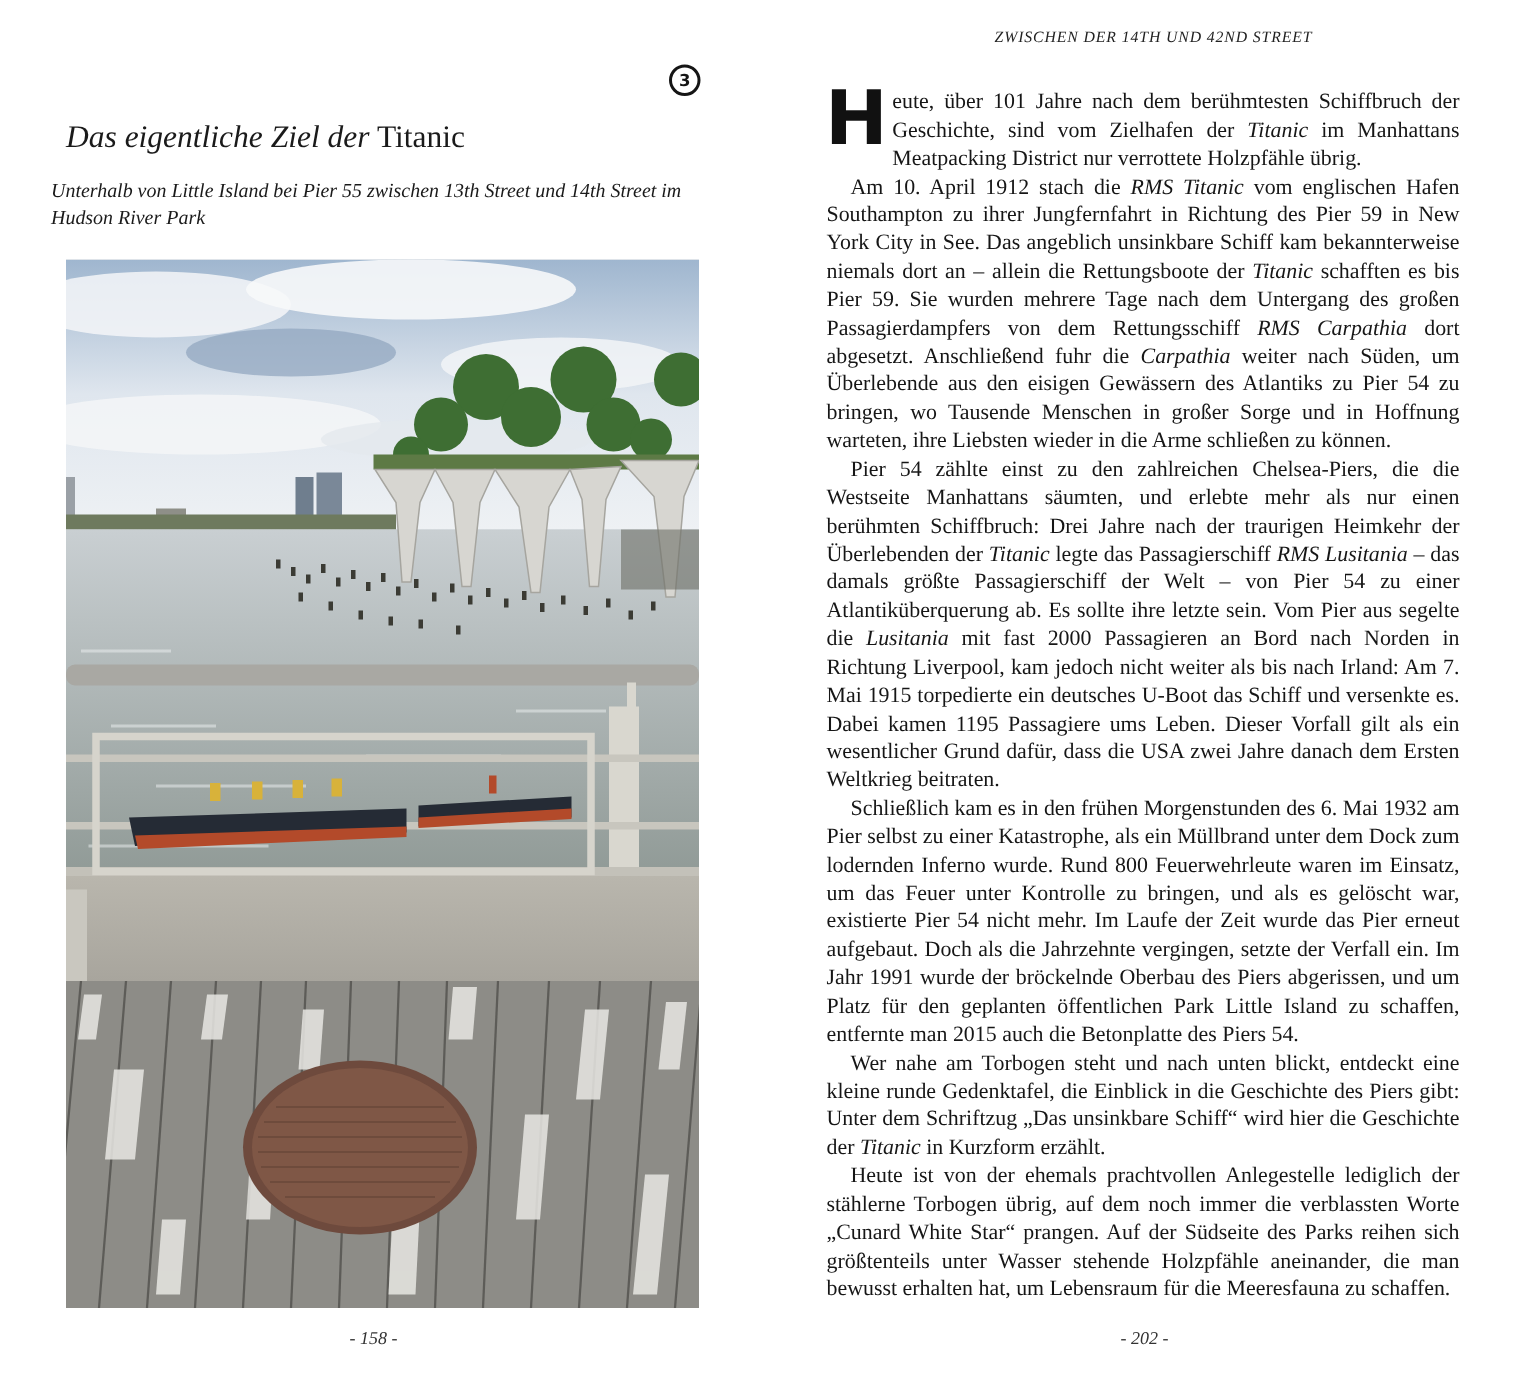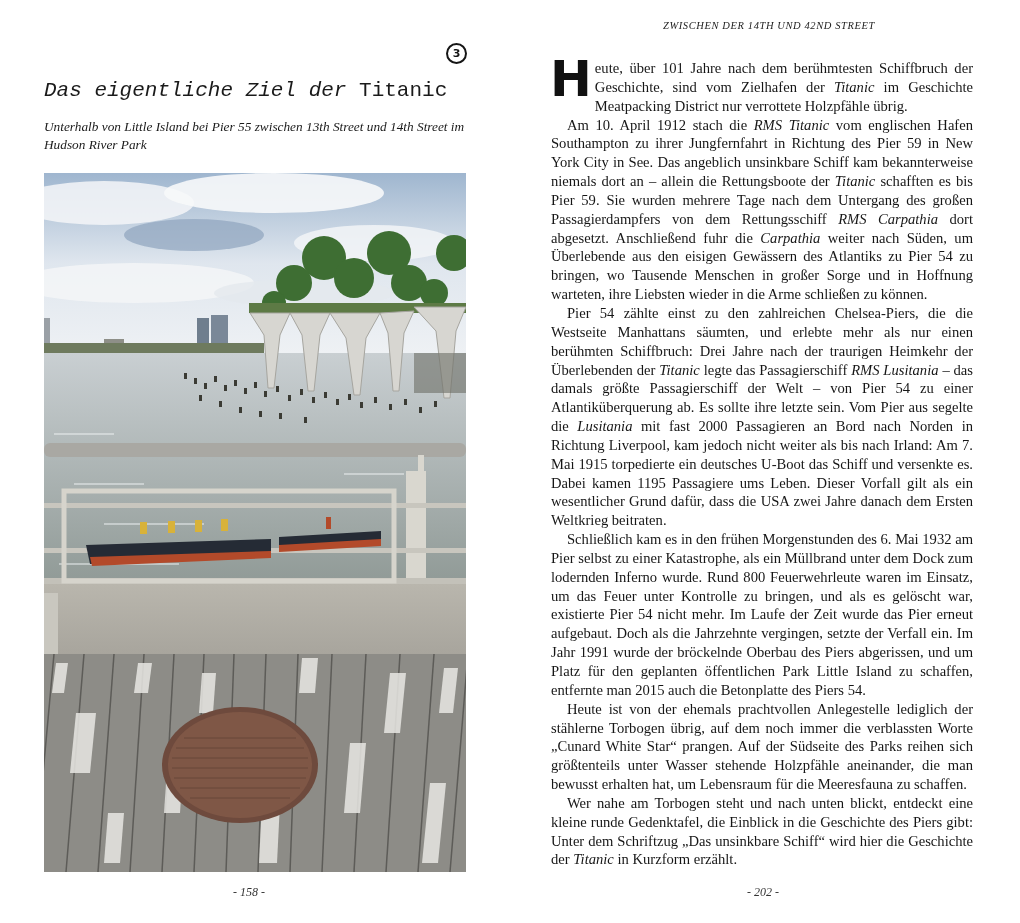--- a/index.html
+++ b/index.html
@@ -14,25 +14,25 @@
     font-size: 23.5px; letter-spacing: 0.2px; color: #151515; white-space: nowrap;
   }
   .num-badge {
     position: absolute; left: 446px; top: 43px; width: 17px; height: 17px;
     border: 2px solid #151515; border-radius: 50%;
     font-family: "DejaVu Sans", sans-serif; font-weight: bold; font-size: 11px;
     line-height: 17px; text-align: center; color: #151515;
   }
   .subtitle {
     position: absolute; left: 44px; top: 79px;
-    font-family: Liberation Mono, monospace; font-size: 21px; color: #1a1a1a; white-space: nowrap;
+    font-family: Liberation Serif, serif; font-size: 21px; color: #1a1a1a; white-space: nowrap;
   }
   .subtitle em { font-style: italic; }
   .location {
-    position: absolute; left: 44px; top: 118px; width: 430px;
+    position: absolute; left: 34px; top: 118px; width: 430px;
     font-family: "Liberation Serif", serif; font-style: italic; font-size: 13.3px;
     line-height: 17.5px; color: #1a1a1a;
   }
 
   .photo {
     position: absolute; left: 44px; top: 173px; width: 422px; height: 699px; overflow: hidden;
     background: #cfd6dc;
   }
   .photo svg { display: block; }
 
@@ -236,21 +236,21 @@
       </g>
     </svg>
   </div>
 
   <div class="folio folio-left">- 158 -</div>
 </div>
 
 <div class="page page-right">
   <div class="running-head">ZWISCHEN DER 14TH UND 42ND STREET</div>
   <div class="body-text" id="body-text">
-      <p class="first"><span class="dropcap">H</span><span>eute, über 101 Jahre nach dem berühmtesten Schiffbruch der Geschichte, sind vom Zielhafen der </span><em>Titanic</em><span> im Geschichte Meatpacking District nur verrottete Holzpfähle übrig.</span></p>
+      <p class="first"><span class="dropcap">H</span><span>eute, über 101 Jahre nach dem berühmtesten Schiffbruch der Geschichte, sind vom Zielhafen der </span><em>Titanic</em><span> im Manhattans Meatpacking District nur verrottete Holzpfähle übrig.</span></p>
       <p><span>Am 10. April 1912 stach die </span><em>RMS Titanic</em><span> vom englischen Hafen Southampton zu ihrer Jungfernfahrt in Richtung des Pier 59 in New York City in See. Das angeblich unsinkbare Schiff kam bekannterweise niemals dort an – allein die Rettungsboote der </span><em>Titanic</em><span> schafften es bis Pier 59. Sie wurden mehrere Tage nach dem Untergang des großen Passagierdampfers von dem Rettungsschiff </span><em>RMS Carpathia</em><span> dort abgesetzt. Anschließend fuhr die </span><em>Carpathia</em><span> weiter nach Süden, um Überlebende aus den eisigen Gewässern des Atlantiks zu Pier 54 zu bringen, wo Tausende Menschen in großer Sorge und in Hoffnung warteten, ihre Liebsten wieder in die Arme schließen zu können.</span></p>
       <p><span>Pier 54 zählte einst zu den zahlreichen Chelsea-Piers, die die Westseite Manhattans säumten, und erlebte mehr als nur einen berühmten Schiffbruch: Drei Jahre nach der traurigen Heimkehr der Überlebenden der </span><em>Titanic</em><span> legte das Passagierschiff </span><em>RMS Lusitania</em><span> – das damals größte Passagierschiff der Welt – von Pier 54 zu einer Atlantiküberquerung ab. Es sollte ihre letzte sein. Vom Pier aus segelte die </span><em>Lusitania</em><span> mit fast 2000 Passagieren an Bord nach Norden in Richtung Liverpool, kam jedoch nicht weiter als bis nach Irland: Am 7. Mai 1915 torpedierte ein deutsches U-Boot das Schiff und versenkte es. Dabei kamen 1195 Passagiere ums Leben. Dieser Vorfall gilt als ein wesentlicher Grund dafür, dass die USA zwei Jahre danach dem Ersten Weltkrieg beitraten.</span></p>
       <p><span>Schließlich kam es in den frühen Morgenstunden des 6. Mai 1932 am Pier selbst zu einer Katastrophe, als ein Müllbrand unter dem Dock zum lodernden Inferno wurde. Rund 800 Feuerwehrleute waren im Einsatz, um das Feuer unter Kontrolle zu bringen, und als es gelöscht war, existierte Pier 54 nicht mehr. Im Laufe der Zeit wurde das Pier erneut aufgebaut. Doch als die Jahrzehnte vergingen, setzte der Verfall ein. Im Jahr 1991 wurde der bröckelnde Oberbau des Piers abgerissen, und um Platz für den geplanten öffentlichen Park Little Island zu schaffen, entfernte man 2015 auch die Betonplatte des Piers 54.</span></p>
+      <p><span>Wer nahe am Torbogen steht und nach unten blickt, entdeckt eine kleine runde Gedenktafel, die Einblick in die Geschichte des Piers gibt: Unter dem Schriftzug „Das unsinkbare Schiff“ wird hier die Geschichte der </span><em>Titanic</em><span> in Kurzform erzählt.</span></p>
       <p><span>Heute ist von der ehemals prachtvollen Anlegestelle lediglich der stählerne Torbogen übrig, auf dem noch immer die verblassten Worte „Cunard White Star“ prangen. Auf der Südseite des Parks reihen sich größtenteils unter Wasser stehende Holzpfähle aneinander, die man bewusst erhalten hat, um Lebensraum für die Meeresfauna zu schaffen.</span></p>
-      <p><span>Wer nahe am Torbogen steht und nach unten blickt, entdeckt eine kleine runde Gedenktafel, die Einblick in die Geschichte des Piers gibt: Unter dem Schriftzug „Das unsinkbare Schiff“ wird hier die Geschichte der </span><em>Titanic</em><span> in Kurzform erzählt.</span></p>
     </div>
   <div class="folio folio-right">- 202 -</div>
 </div>
 
 </body></html>

